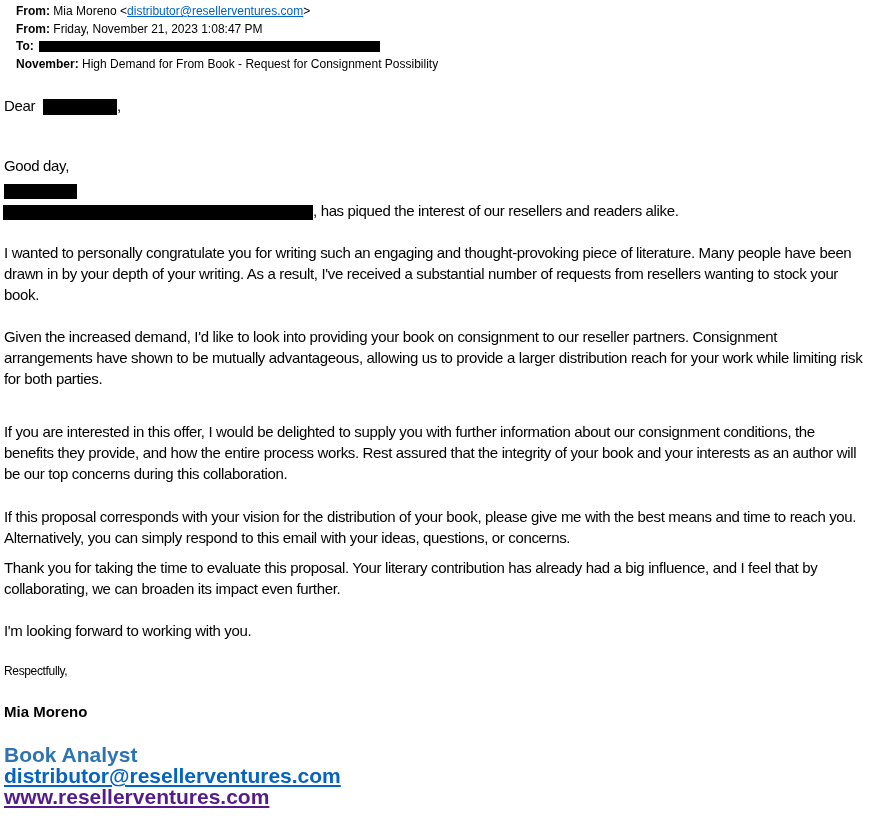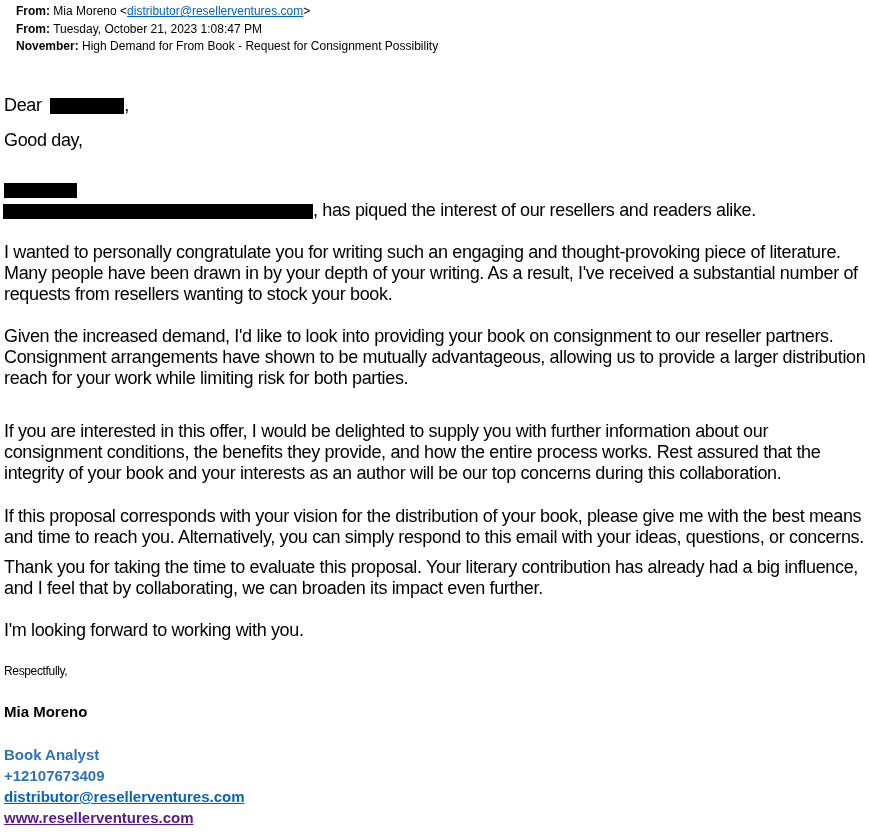--- a/index.html
+++ b/index.html
@@ -5,64 +5,67 @@
   html, body { margin: 0; padding: 0; background: #ffffff; }
   body {
     width: 869px; height: 837px; overflow: hidden; position: relative;
     font-family: "Liberation Sans", sans-serif; color: #000;
   }
   .header { position: absolute; left: 16px; top: 3px; font-size: 12px; line-height: 17px; }
   .header .row { white-space: nowrap; height: 17.5px; }
   .header b { font-weight: bold; }
   .link { color: #0563c1; text-decoration: underline; }
   .redact { display: inline-block; background: #000; vertical-align: middle; }
-  .body-text { position: absolute; left: 4px; font-size: 18px; line-height: 21px; width: 862px; letter-spacing: -0.35px; }
+  .body-text { position: absolute; left: 4px; font-size: 15px; line-height: 21px; width: 862px; letter-spacing: -0.35px; }
   .small { font-size: 12px; }
   .sig-name { position: absolute; left: 4px; top: 703px; font-size: 15px; font-weight: bold; }
-  .sig { position: absolute; left: 4px; top: 744px; font-size: 15px; font-weight: bold; line-height: 21px; }
+  .sig { position: absolute; left: 4px; top: 744px; font-size: 21px; font-weight: bold; line-height: 21px; }
   .sig .role, .sig .phone { color: #2e74b5; }
   .sig .email { color: #0563c1; text-decoration: underline; }
   .sig .web { color: #551a8b; text-decoration: underline; }
 </style>
 </head>
 <body>
 
 <div class="header">
   <div class="row">
     <b>From:</b>
     <span>Mia Moreno</span><span> &lt;</span><span class="link">distributor@resellerventures.com</span><span>&gt;</span>
   </div>
   <div class="row">
     <b>From:</b>
-    <span>Tuesday, October 21, 2023 1:08:47 PM</span>
+    <span>Friday, November 21, 2023 1:08:47 PM</span>
+  </div>
+  <div class="row">
+    <b>To:</b>
+    <span class="redact" style="width:341px;height:11px;margin-left:2px;"></span>
   </div>
   <div class="row">
     <b>November:</b>
     <span>High Demand for From Book - Request for Consignment Possibility</span>
   </div>
 </div>
 
 <div class="body-text" style="top:95px;">
   <span>Dear </span><span class="redact" style="width:74px;height:16px;margin-left:4px;"></span><span>,</span>
 </div>
 
-<div class="body-text" style="top:130px;">Good day,</div>
+<div class="body-text" style="top:155px;">Good day,</div>
 
 <div class="body-text" style="top:179px;">
   <span class="redact" style="width:73px;height:15px;"></span><br><span class="redact" style="width:310px;height:15px;margin-left:-1px;"></span><span>, has piqued the interest of our resellers and readers alike.</span>
 </div>
 
 <div class="body-text" style="top:242px;">I wanted to personally congratulate you for writing such an engaging and thought-provoking piece of literature. Many people have been drawn in by your depth of your writing. As a result, I've received a substantial number of requests from resellers wanting to stock your book.</div>
 <div class="body-text" style="top:326px;">Given the increased demand, I'd like to look into providing your book on consignment to our reseller partners. Consignment arrangements have shown to be mutually advantageous, allowing us to provide a larger distribution reach for your work while limiting risk for both parties.</div>
 <div class="body-text" style="top:421px;">If you are interested in this offer, I would be delighted to supply you with further information about our consignment conditions, the benefits they provide, and how the entire process works. Rest assured that the integrity of your book and your interests as an author will be our top concerns during this collaboration.</div>
 <div class="body-text" style="top:506px;">If this proposal corresponds with your vision for the distribution of your book, please give me with the best means and time to reach you. Alternatively, you can simply respond to this email with your ideas, questions, or concerns.</div>
 <div class="body-text" style="top:557px;">Thank you for taking the time to evaluate this proposal. Your literary contribution has already had a big influence, and I feel that by collaborating, we can broaden its impact even further.</div>
 <div class="body-text" style="top:620px;">I'm looking forward to working with you.</div>
 <div class="body-text small" style="top:661px;">Respectfully,</div>
 
 <div class="sig-name">Mia Moreno</div>
 
 <div class="sig">
   <div class="role">Book Analyst</div>
-  <div class="phone">+12107673409</div>
   <div><span class="email">distributor@resellerventures.com</span></div>
   <div><span class="web">www.resellerventures.com</span></div>
 </div>
 
 </body></html>

